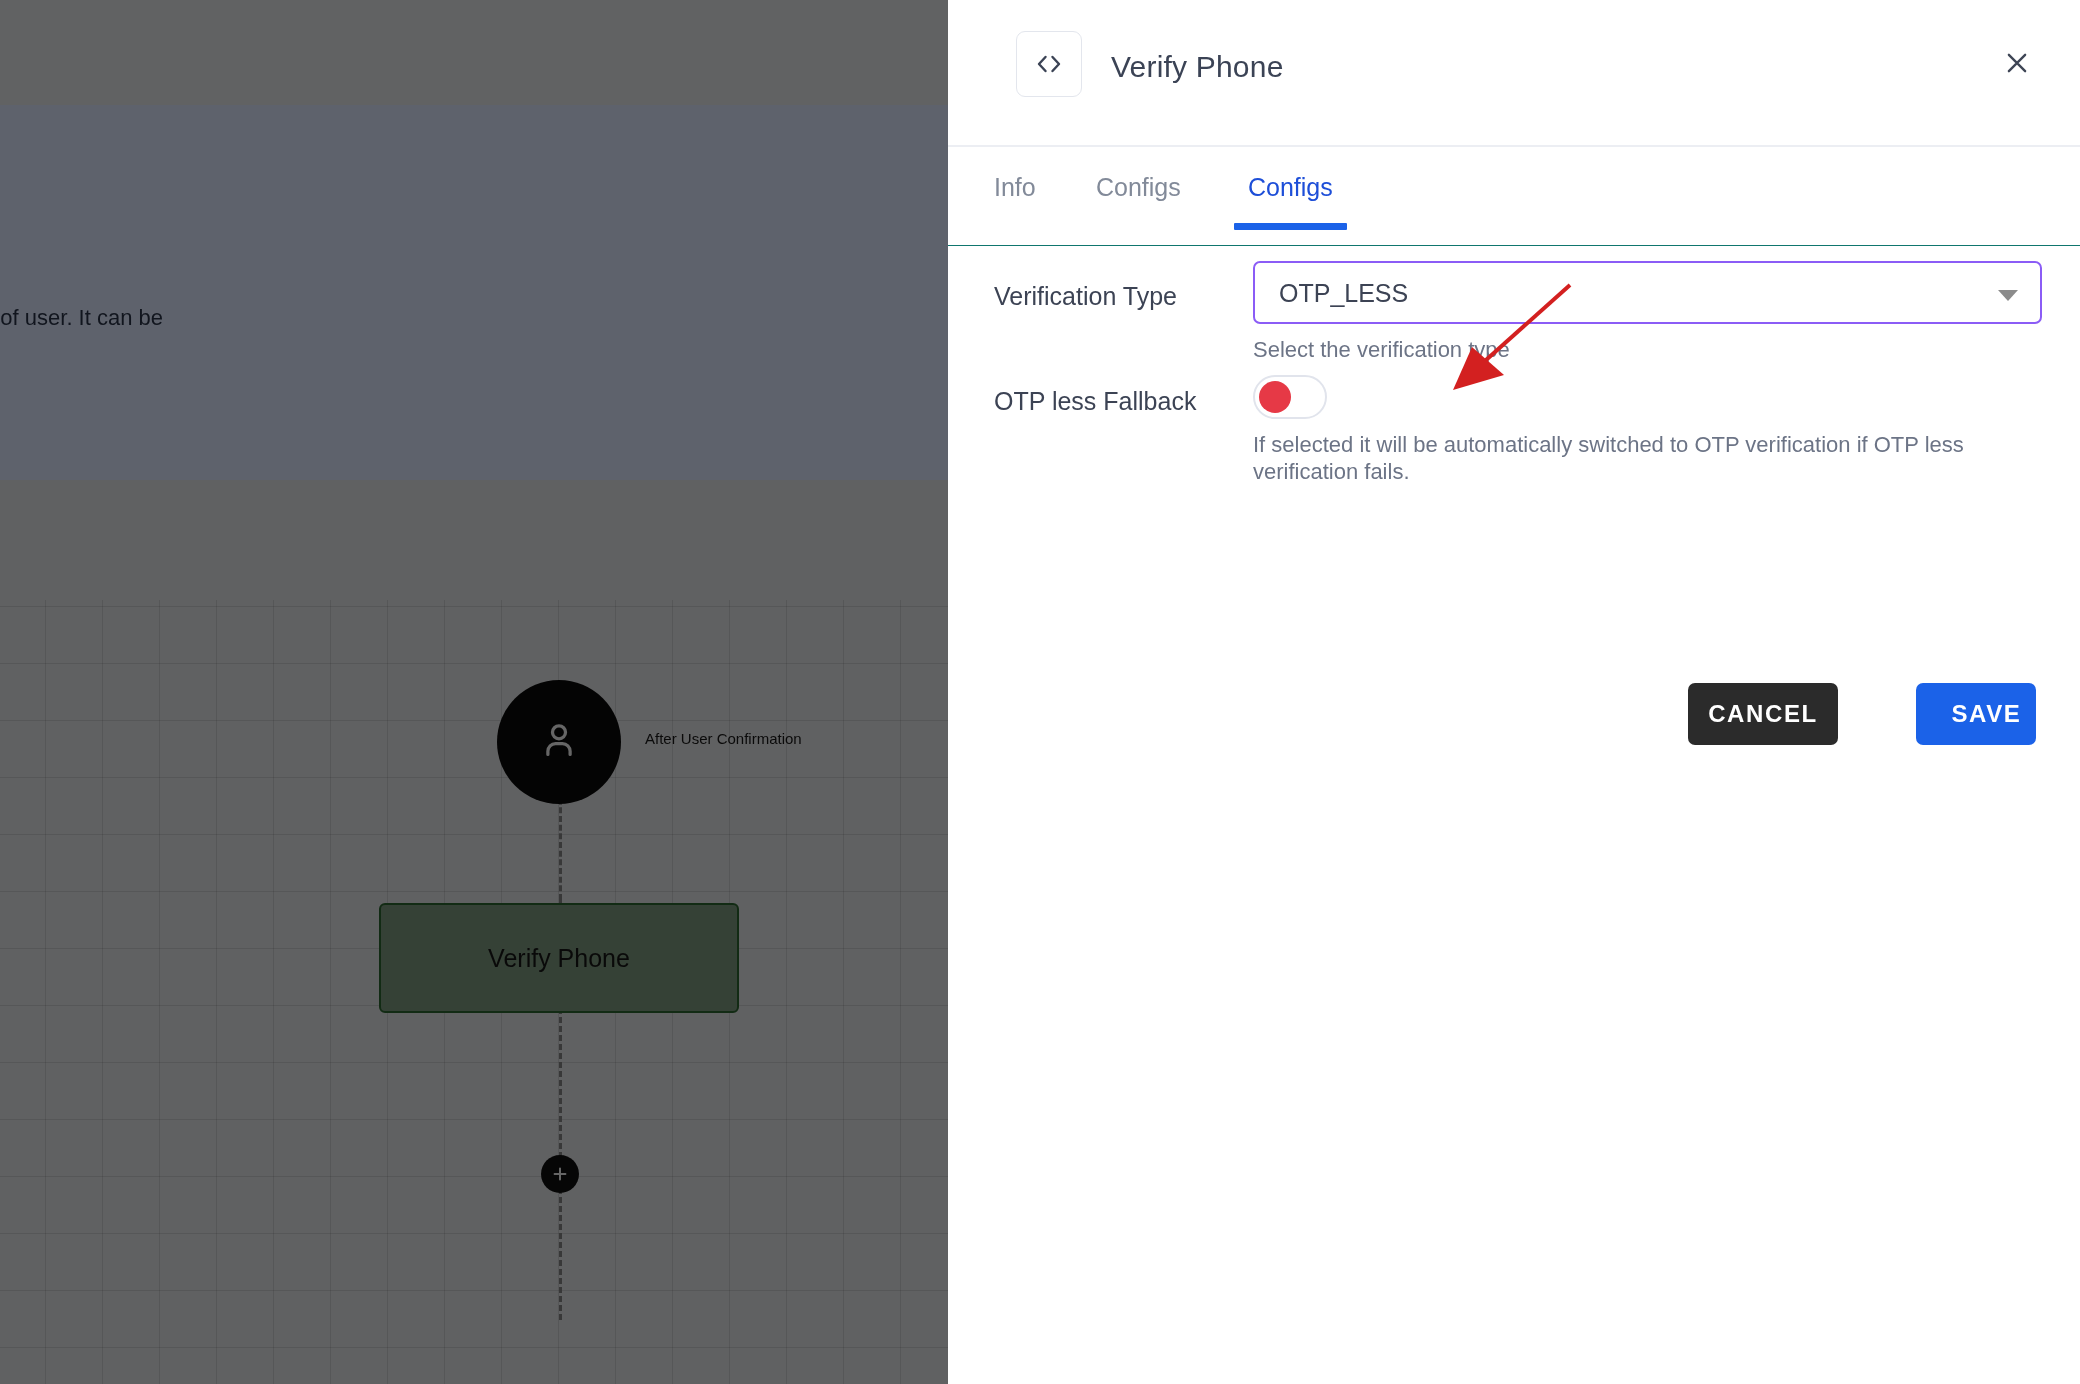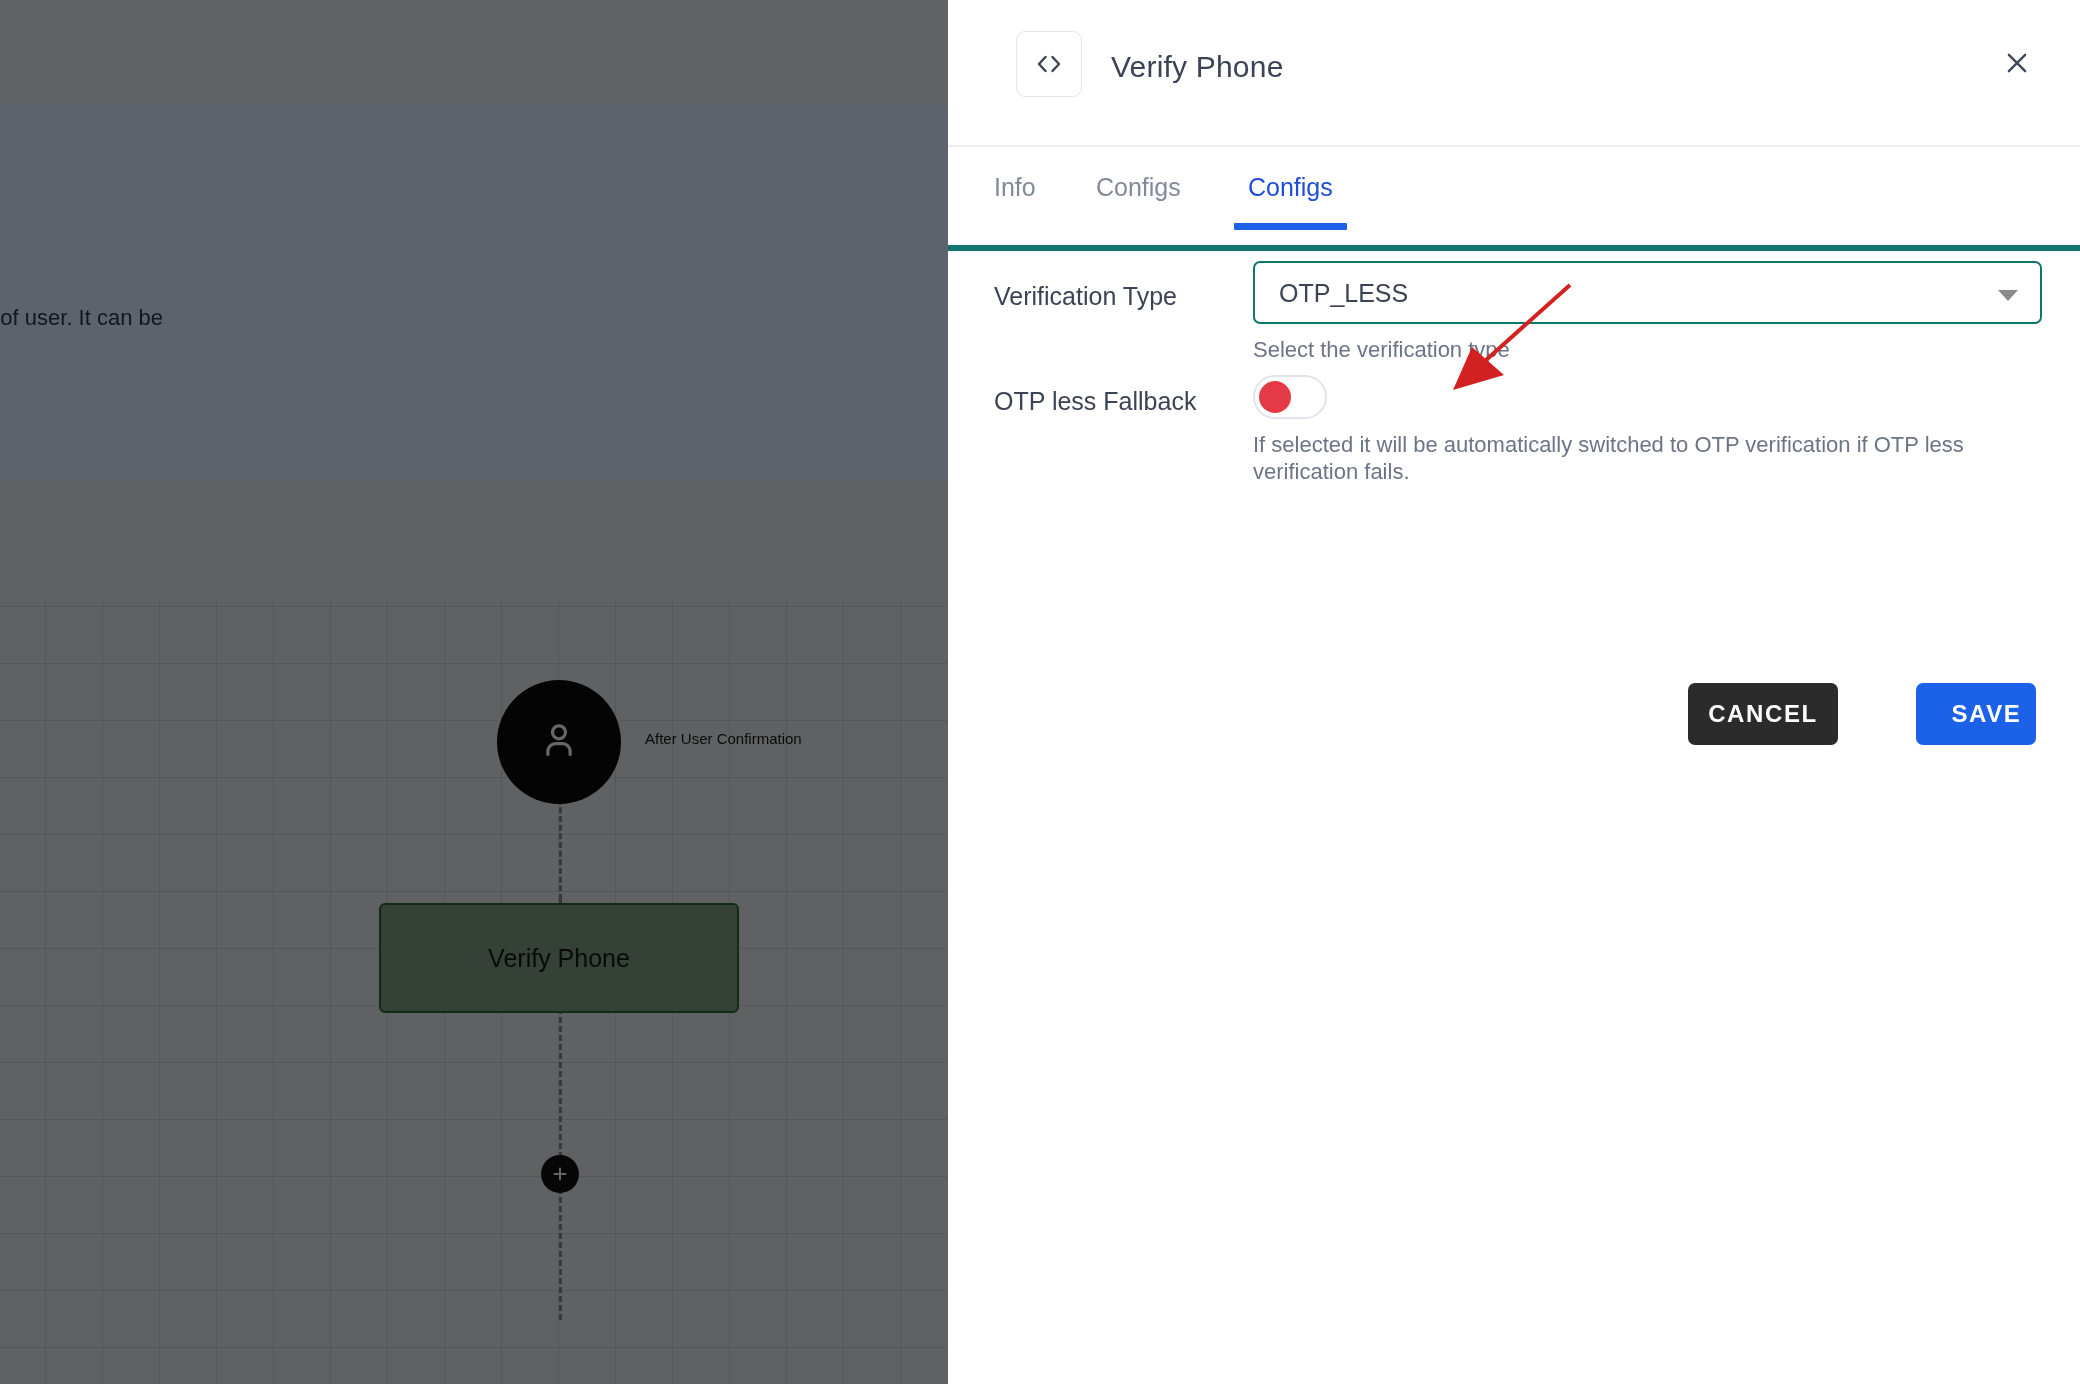--- a/index.html
+++ b/index.html
@@ -168,21 +168,21 @@
     cursor: pointer;
   }
 
   
   .tabs {
     position: absolute;
     left: 0;
     top: 145px;
     width: 1132px;
     height: 100px;
-    border-bottom: 6px solid #0f766e;
+    border-bottom: 1px solid #0f766e;
   }
   .tab {
     position: absolute;
     top: 28px;
     font-size: 25px;
     color: #828a99;
     cursor: pointer;
     padding-bottom: 26px;
   }
   .tab.t0 { left: 46px; }
@@ -217,21 +217,21 @@
   .row-verification { height: 118px; text-decoration: underline; }
   .row-verification .field-label { top: 37px; }
 
   .select-box {
     position: absolute;
     left: 305px;
     top: 16px;
     width: 789px;
     height: 63px;
     box-sizing: border-box;
-    border: 2px solid #0f766e;
+    border: 2px solid #8b5cf6;
     border-radius: 7px;
     background: #fff;
     cursor: pointer;
   }
   .select-value {
     position: absolute;
     left: 24px;
     top: 16px;
     font-size: 25px;
     color: #3c4354;

